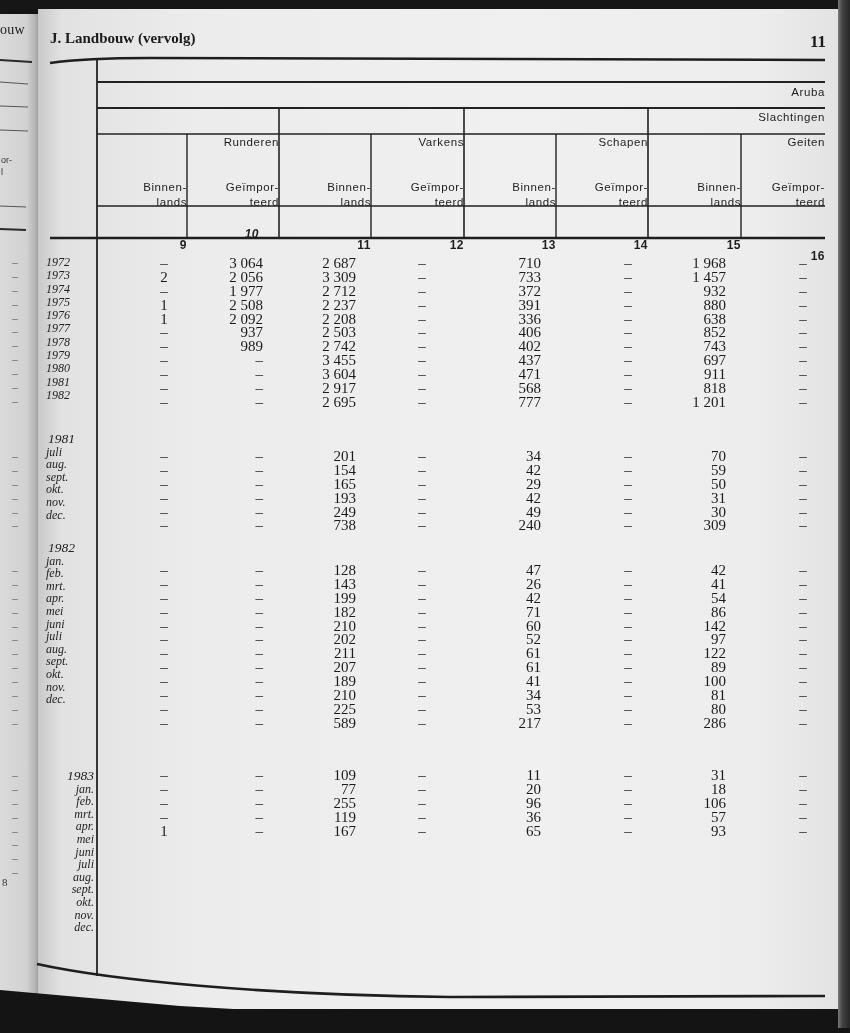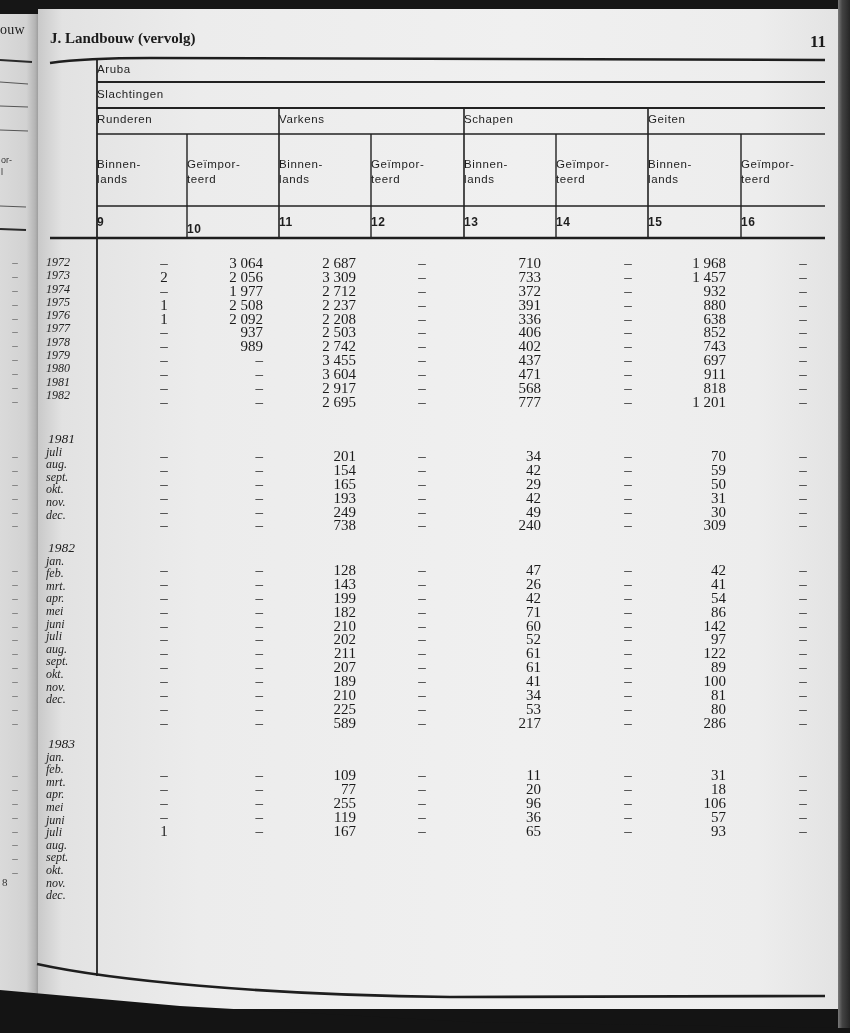--- a/index.html
+++ b/index.html
@@ -32,23 +32,23 @@
   .prev-small { position: absolute; left: 1px; font-family: "Liberation Sans", sans-serif; font-size: 9px; color: #333; }
   .prev-dashes { position: absolute; left: 8px; width: 14px; text-align: center; font-size: 11px; color: #444; }
   .prev-dashes div { height: 13.9px; line-height: 13.9px; }
 
   
   .section-title { position: absolute; left: 50px; top: 30px; font-weight: bold; font-size: 15px; }
   .page-number { position: absolute; right: 24px; top: 32px; font-weight: bold; font-size: 17px; }
 
   
   .hdr {
-    position: absolute; text-align: left;
+    position: absolute; text-align: right;
     font-family: "Liberation Sans", sans-serif; font-size: 11.5px;
-    letter-spacing: 0.6px; color: #1e1e1e;
+    letter-spacing: 0.6px; color: #1e1e1e; margin-top: 23px;
   }
   .sub { line-height: 15px; }
   .colnum { font-size: 12px; font-weight: bold; letter-spacing: 0.5px; }
 
   
   .labels { position: absolute; left: 46px; width: 48px; font-style: italic; color: #222; }
   .labels.annual div { height: 13.3px; line-height: 13.3px; font-size: 12px; }
   .labels.monthly div { height: 12.6px; line-height: 12.6px; font-size: 12px; }
   .labels.monthly div.yr { font-size: 13.5px; padding-left: 2px; }
 
@@ -191,27 +191,27 @@
 <div class="hdr sub" style="left:648px; width:93px; top:157px;">
   <div>Binnen-</div>
   <div>lands</div>
 </div>
 <div class="hdr sub" style="left:741px; width:84px; top:157px;">
   <div>Geïmpor-</div>
   <div>teerd</div>
 </div>
 
 <div class="hdr colnum" style="left:97px;  width:90px; top:215px;">9</div>
-<div class="hdr colnum" style="left:187px; width:72px; top:222px;">10</div>
+<div class="hdr colnum" style="left:187px; width:72px; top:204px;font-style:italic;">10</div>
 <div class="hdr colnum" style="left:279px; width:92px; top:215px;">11</div>
 <div class="hdr colnum" style="left:371px; width:93px; top:215px;">12</div>
 <div class="hdr colnum" style="left:464px; width:92px; top:215px;">13</div>
 <div class="hdr colnum" style="left:556px; width:92px; top:215px;">14</div>
 <div class="hdr colnum" style="left:648px; width:93px; top:215px;">15</div>
-<div class="hdr colnum" style="left:741px; width:84px; top:215px;">16</div>
+<div class="hdr colnum" style="left:741px; width:84px; top:226px;">16</div>
 
 <div class="labels annual" style="top:256px;">
 
     <div>1972</div>
 
     <div>1973</div>
 
     <div>1974</div>
 
     <div>1975</div>
@@ -599,21 +599,21 @@
       <span class="c c11">589</span>
       <span class="c c12">–</span>
       <span class="c c13">217</span>
       <span class="c c14">–</span>
       <span class="c c15">286</span>
       <span class="c c16">–</span>
     </div>
 
 </div>
 
-<div class="labels monthly" style="top:738px;">
+<div class="labels monthly" style="top:770px;text-align:right;">
   <div class="yr">1983</div>
 
     <div>jan.</div>
 
     <div>feb.</div>
 
     <div>mrt.</div>
 
     <div>apr.</div>
 

